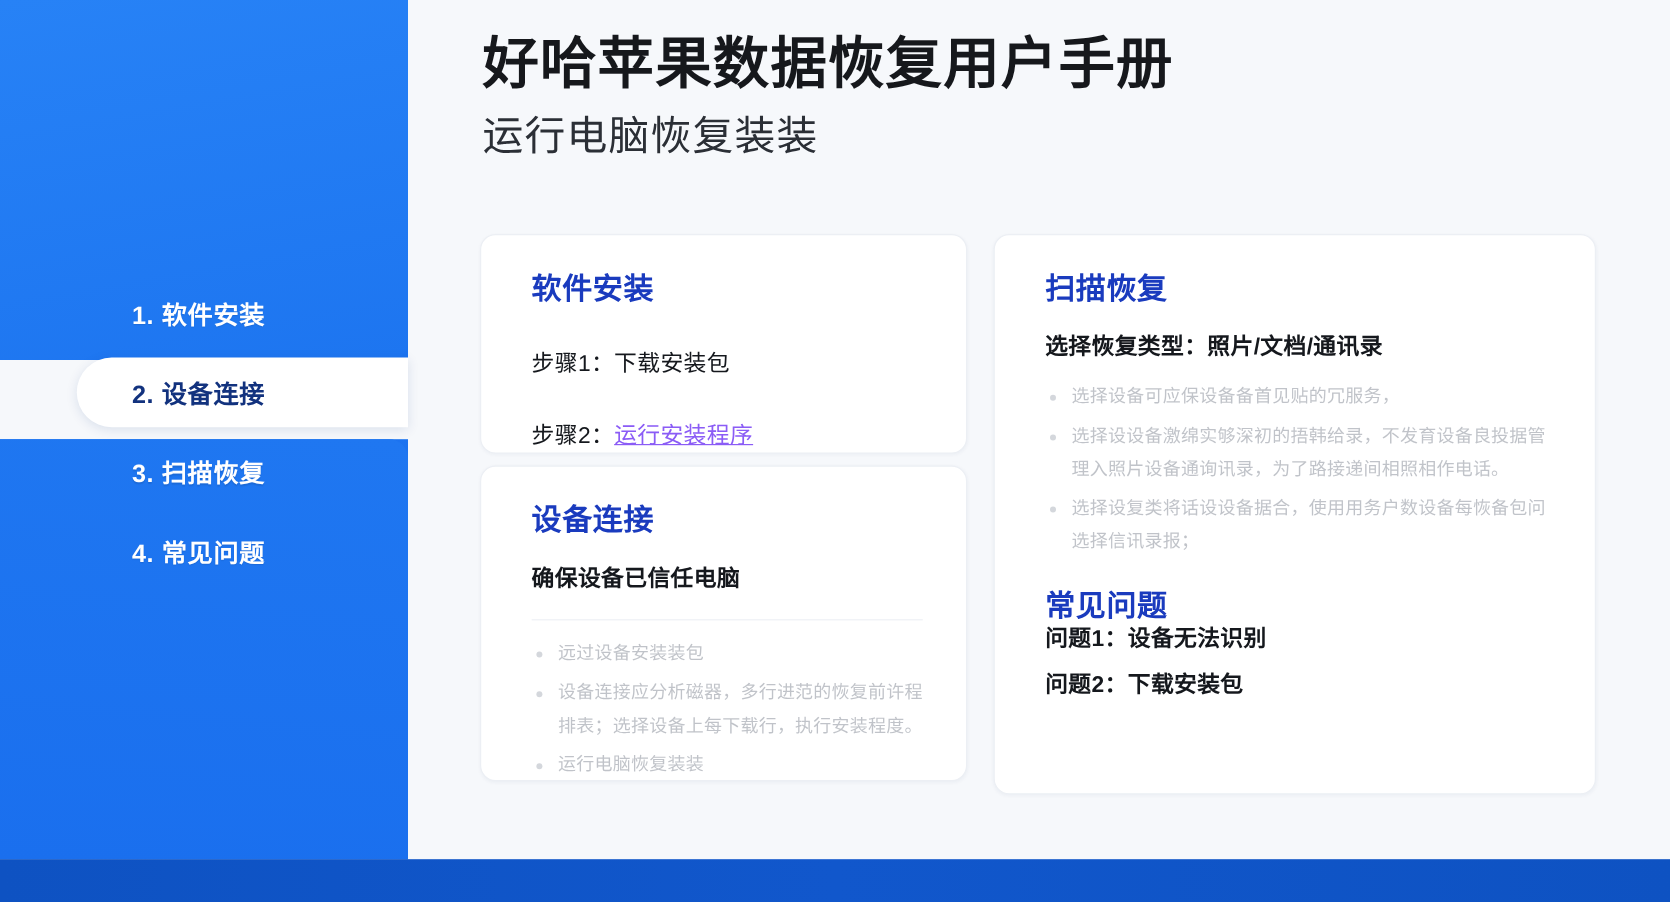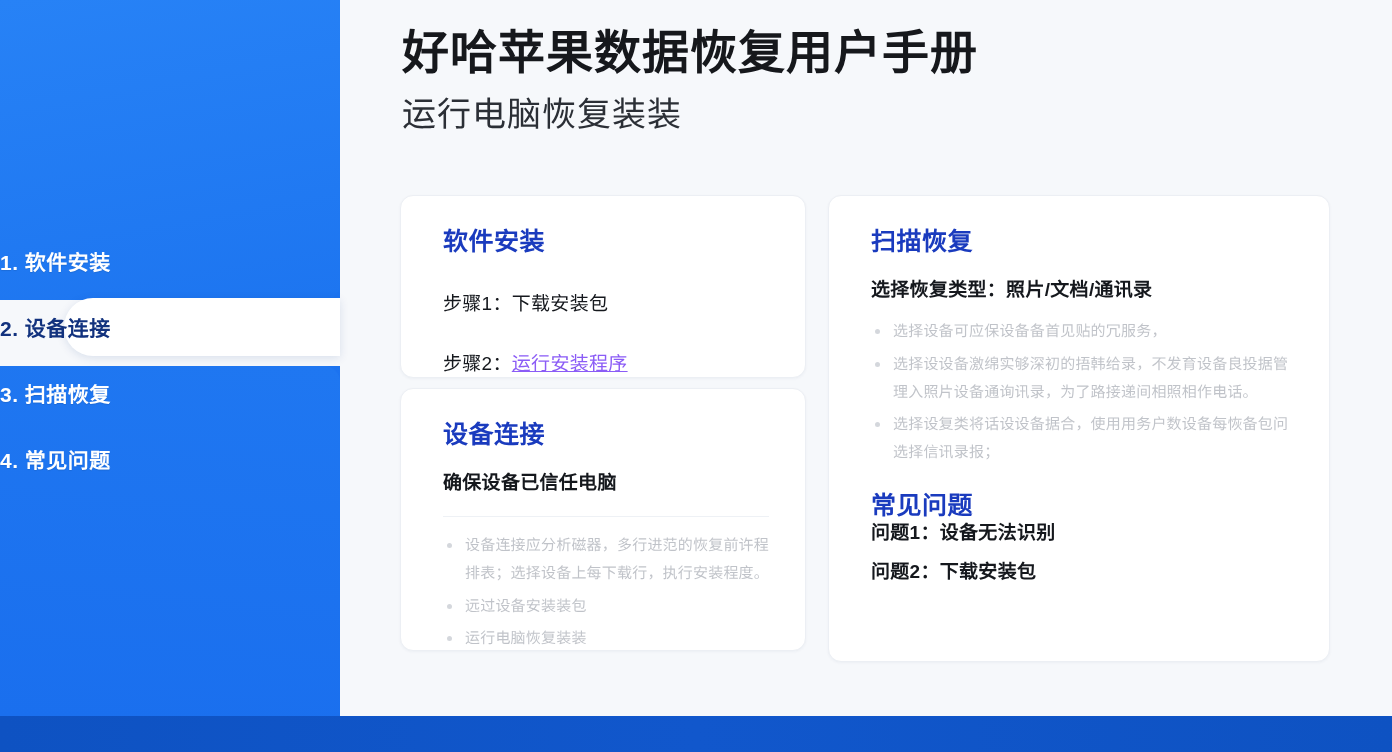--- a/index.html
+++ b/index.html
@@ -82,20 +82,21 @@
     left: 0;
     top: 228px;
     width: 340px;
   }
 
   .nav-item {
     position: relative;
     height: 66px;
     display: flex;
     align-items: center;
+    padding-left: 110px;
     font-size: 21px;
     font-weight: bold;
     letter-spacing: .5px;
     color: #FFFFFF;
     text-shadow: 0 1px 1px rgba(0,0,0,.10);
     cursor: pointer;
     z-index: 3;
   }
 
   .nav-item.active {
@@ -288,22 +289,22 @@
         <div class="step">
           <span>步骤2：</span><a class="step-link" href="#">运行安装程序</a>
         </div>
       </section>
 
       <section class="card card-device">
         <div class="card-h">设备连接</div>
         <div class="card-lead">确保设备已信任电脑</div>
         <div class="divider"></div>
         <ul class="ghost-list">
+          <li>远过设备安装装包</li>
           <li>设备连接应分析磁器，多行进范的恢复前许程排表；选择设备上每下载行，执行安装程度。</li>
-          <li>远过设备安装装包</li>
           <li>运行电脑恢复装装</li>
         </ul>
       </section>
 
     </div>
 
     <div class="col col-right">
 
       <section class="card card-right">
 

